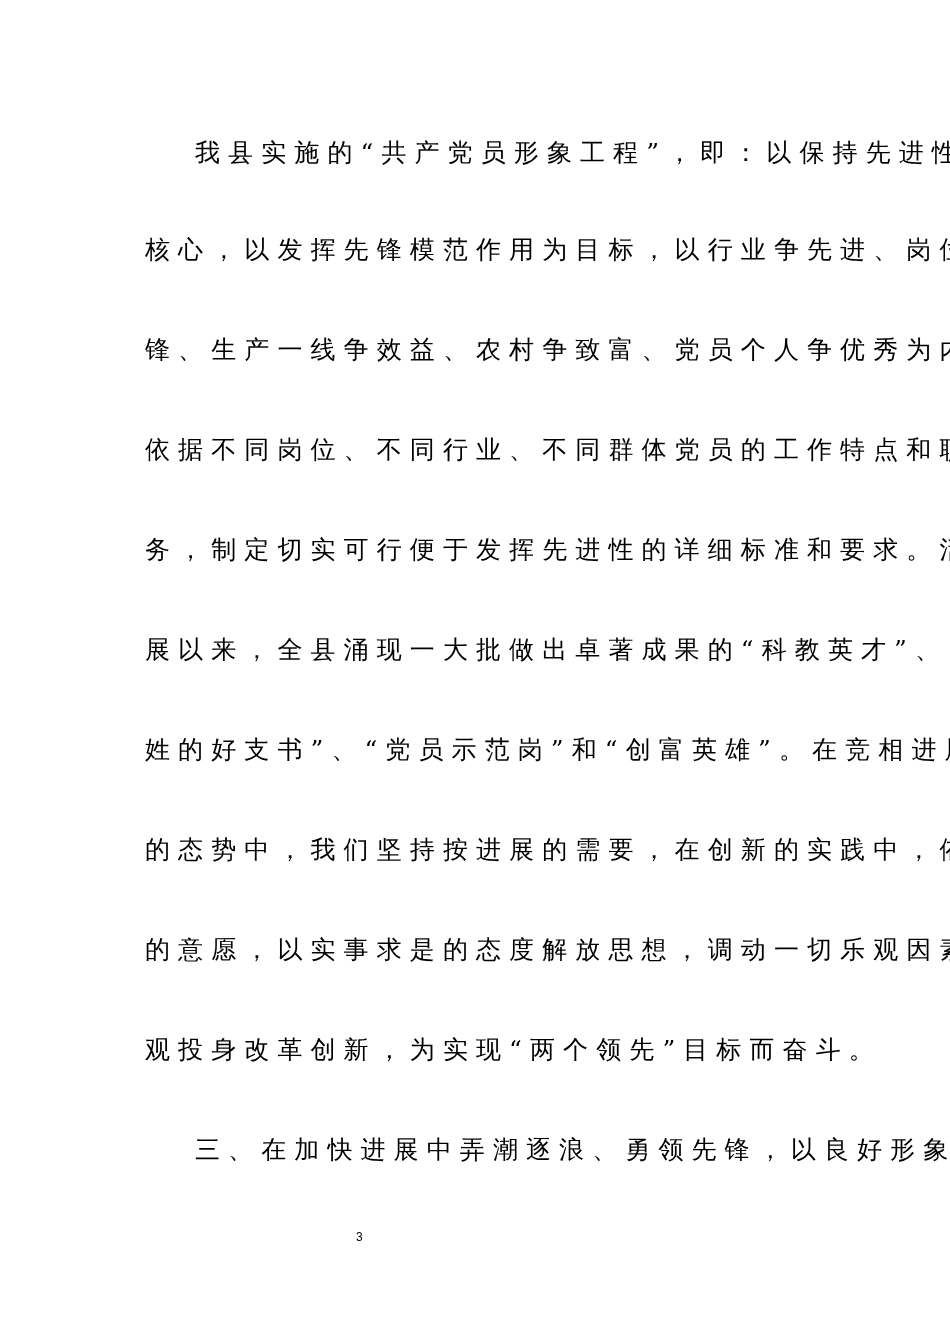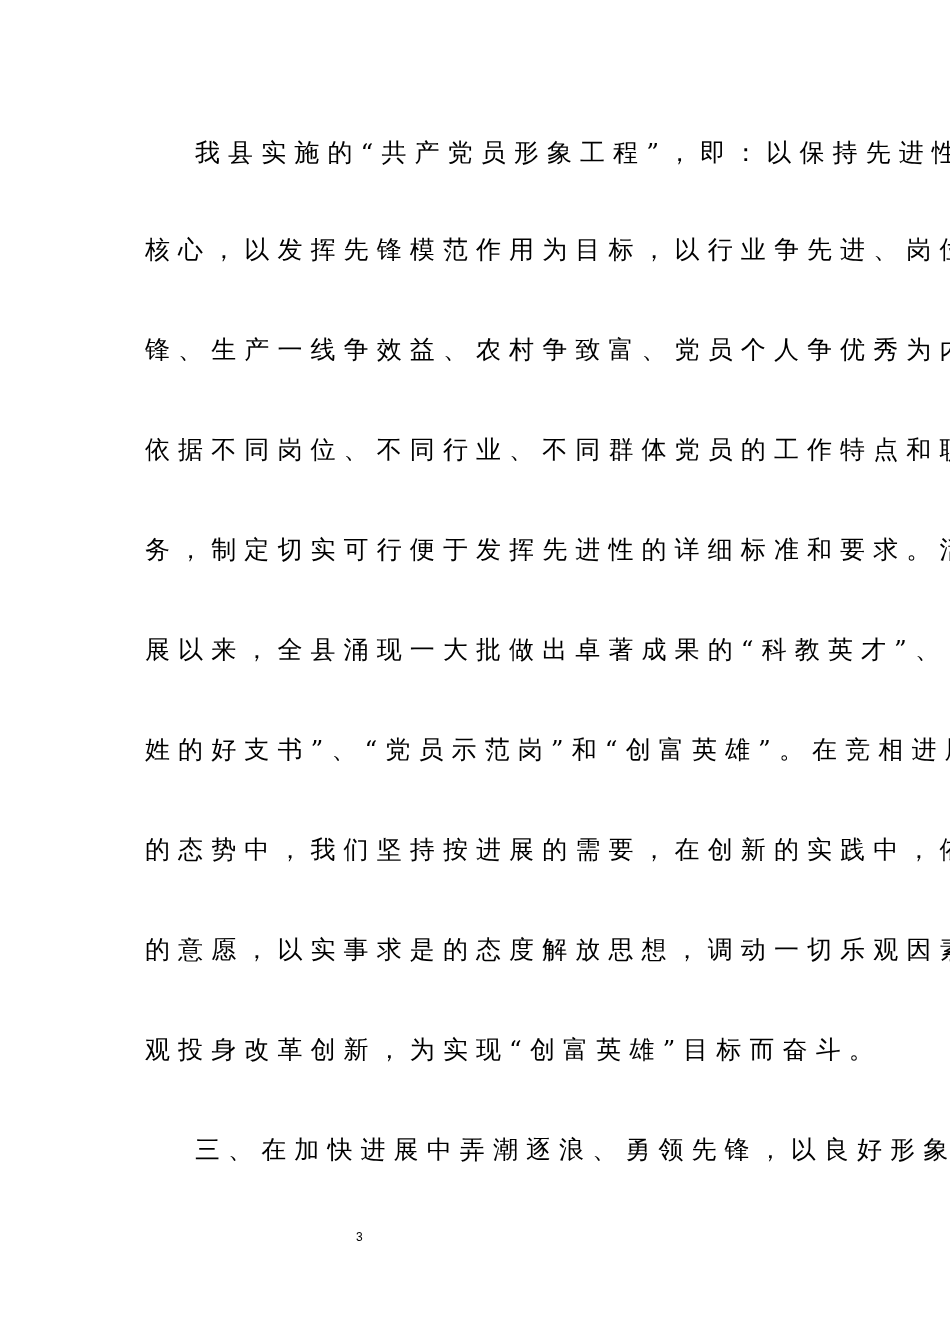--- a/index.html
+++ b/index.html
@@ -60,19 +60,19 @@
   <div class="paragraph">
     <div class="line indent" style="top:137px">我县实施的“共产党员形象工程”，即：以保持先进性为</div>
     <div class="line" style="top:234px">核心，以发挥先锋模范作用为目标，以行业争先进、岗位争先</div>
     <div class="line" style="top:334px">锋、生产一线争效益、农村争致富、党员个人争优秀为内容，</div>
     <div class="line" style="top:434px">依据不同岗位、不同行业、不同群体党员的工作特点和职责任</div>
     <div class="line" style="top:534px">务，制定切实可行便于发挥先进性的详细标准和要求。活动开</div>
     <div class="line" style="top:634px">展以来，全县涌现一大批做出卓著成果的“科教英才”、“百</div>
     <div class="line" style="top:734px">姓的好支书”、“党员示范岗”和“创富英雄”。在竞相进展</div>
     <div class="line" style="top:834px">的态势中，我们坚持按进展的需要，在创新的实践中，依人民</div>
     <div class="line" style="top:934px">的意愿，以实事求是的态度解放思想，调动一切乐观因素，乐</div>
-    <div class="line last" style="top:1034px">观投身改革创新，为实现“创富英雄”目标而奋斗。</div>
+    <div class="line last" style="top:1034px">观投身改革创新，为实现“两个领先”目标而奋斗。</div>
   </div>
   <div class="paragraph">
     <div class="line indent" style="top:1134px">三、在加快进展中弄潮逐浪、勇领先锋，以良好形象赢得</div>
   </div>
   <div class="page-number">3</div>
 </div>
 
 </body></html>

